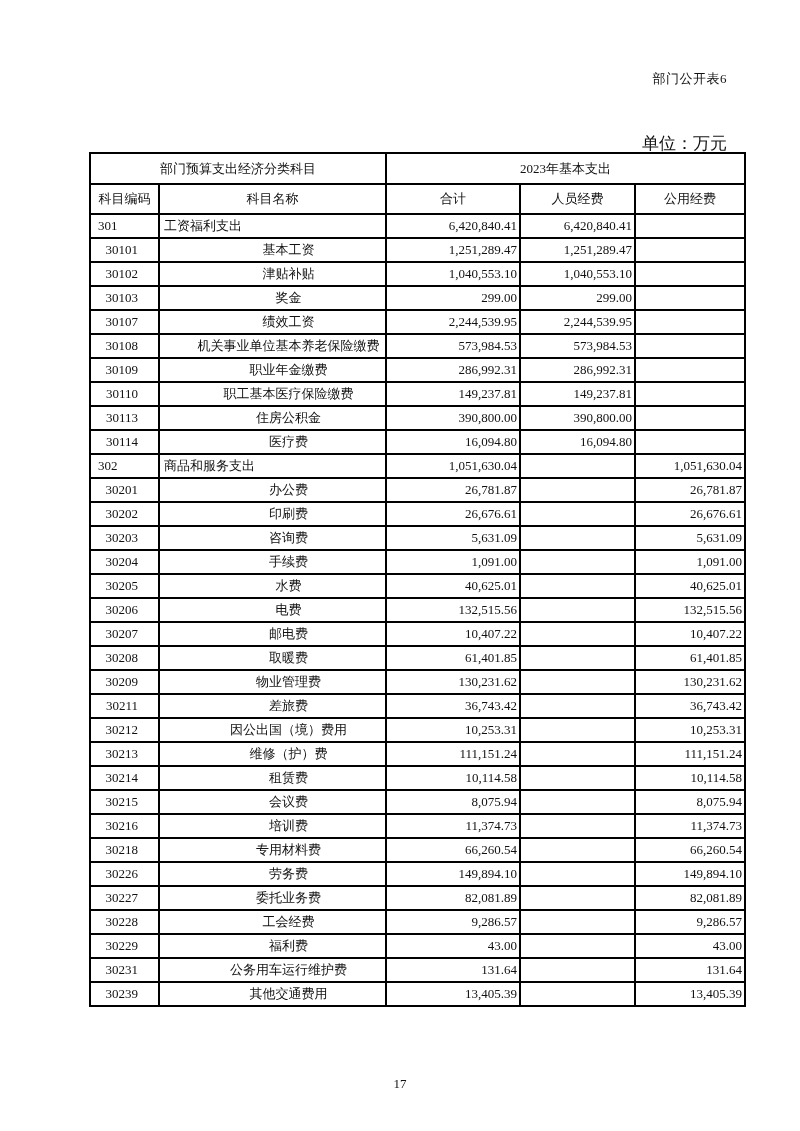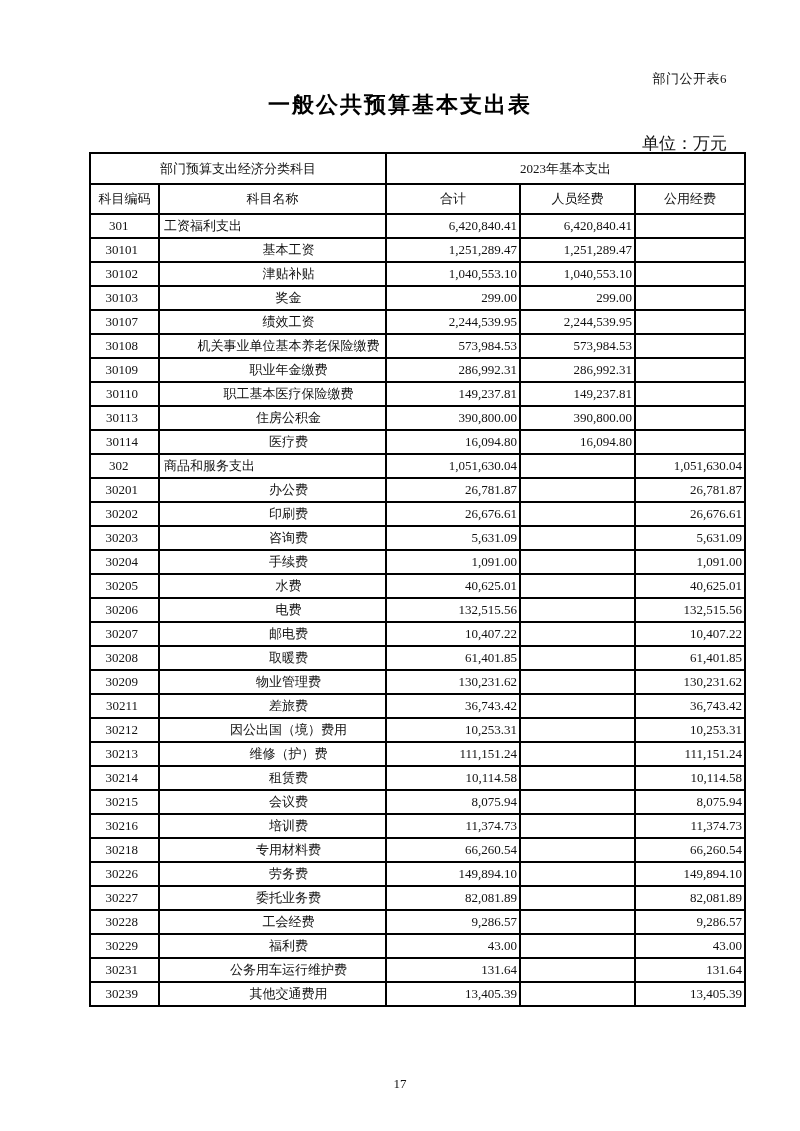--- a/index.html
+++ b/index.html
@@ -39,38 +39,37 @@
     font-weight:normal;
     padding:0 2px;
     overflow:hidden;
     white-space:nowrap;
     vertical-align:middle;
   }
   tr.hdr1 { height:31px; }
   tr.hdr2 { height:30px; }
   table.budget th { text-align:center; }
   table.budget tbody tr { height:24px; }
-  td.col-code.lvl1 { text-align:left;  padding-left:18px; }
+  td.col-code.lvl1 { text-align:left;  padding-left:7px; }
   td.col-code.lvl2 { text-align:right; padding-right:20px; }
   td.col-name.lvl1 { text-align:left;  padding-left:4px; }
   td.col-name.lvl2 { text-align:center;  padding-left:34px; }
   td.col-num  { text-align:right; padding-right:9px; }
   .page-number {
     position:absolute; top:1076px; left:0; width:100%;
     text-align:center; font-size:13px;
   }
 </style>
 </head>
 <body>
 
 <div class="page">
 
   <div class="corner-label">部门公开表6</div>
 
-  <div class="doc-title">一般公共预算基本支出表</div>
 
   <div class="unit-note">单位：万元</div>
 
   <table class="budget">
     <colgroup>
       <col style="width:69px">
       <col style="width:227px">
       <col style="width:134px">
       <col style="width:115px">
       <col style="width:110px">

